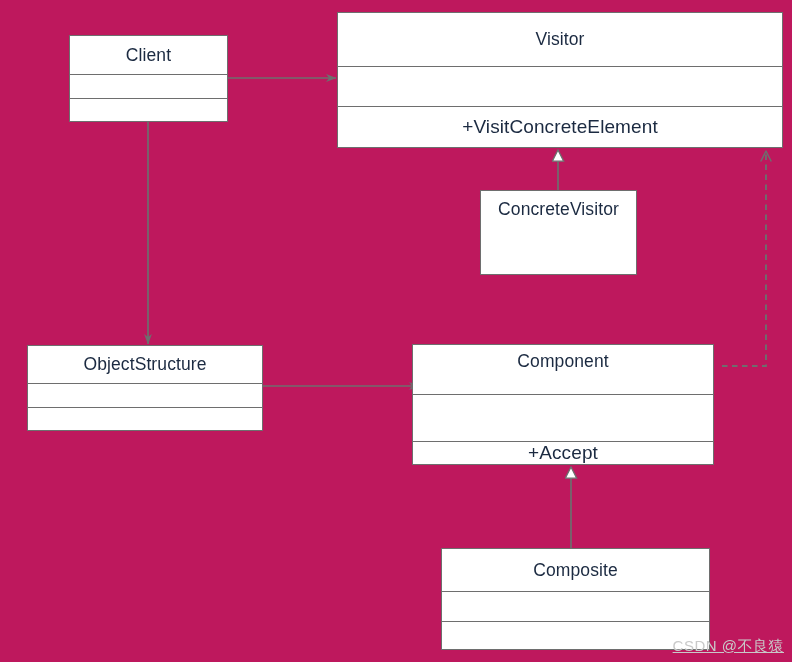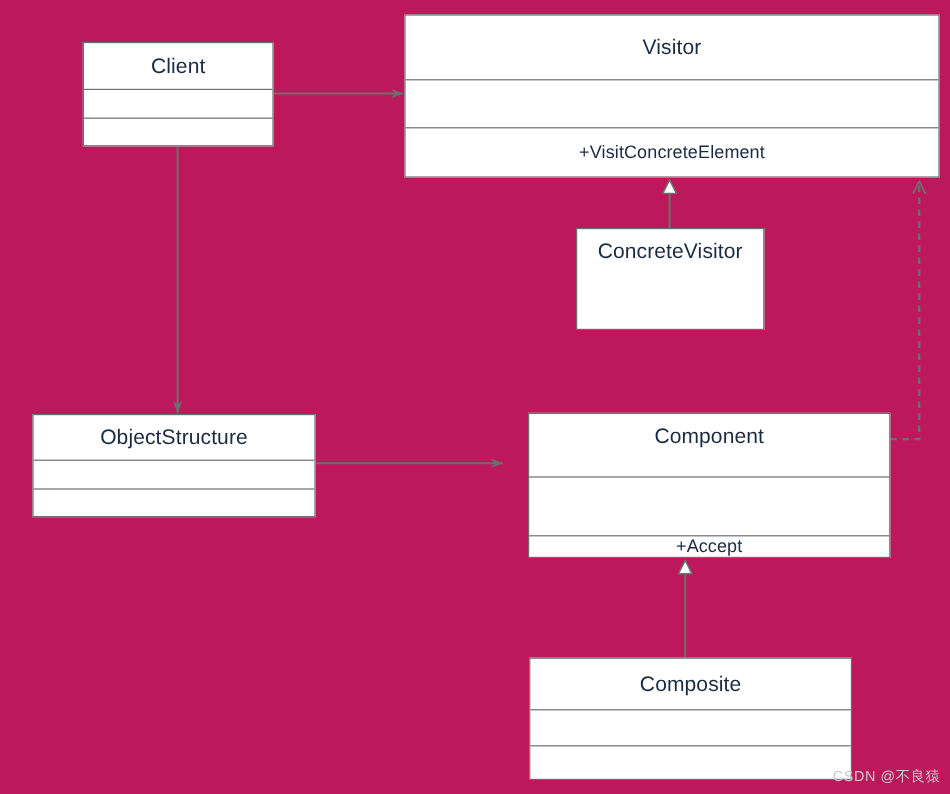--- a/index.html
+++ b/index.html
@@ -33,38 +33,39 @@
     letter-spacing: 0.1px;
     white-space: nowrap;
   }
   .uml-compartment.divider {
     border-top: 1.6px solid #6e6e6e;
   }
   .uml-name {
     font-size: 17.5px;
   }
   .uml-ops {
-    font-size: 15px;
+    font-size: 19px;
   }
   .edge-layer {
     position: absolute;
     left: 0;
     top: 0;
     width: 792px;
     height: 662px;
     pointer-events: none;
   }
   .watermark {
     position: absolute;
     right: 8px;
     bottom: 6px;
-    font-size: 12px;
+    font-size: 15px;
     color: #c9c9c9;
     white-space: nowrap;
     letter-spacing: 0.5px;
+    text-decoration: underline;
   }
 </style>
 </head>
 <body>
 
 <div id="diagram-root">
 
   <svg class="edge-layer" viewBox="0 0 792 662" width="792" height="662" xmlns="http://www.w3.org/2000/svg">
     <defs>
       <marker id="filled-arrow" markerWidth="11" markerHeight="9" refX="10" refY="4.5" orient="auto" markerUnits="userSpaceOnUse">
@@ -120,21 +121,21 @@
     <div class="uml-compartment divider" style="height:24px;"></div>
     <div class="uml-compartment divider uml-ops" style="flex:1;"></div>
   </div>
 
   <div class="uml-class" style="left:27px; top:345px; width:236px; height:86px;">
     <div class="uml-compartment uml-name" style="height:37px;">ObjectStructure</div>
     <div class="uml-compartment divider" style="height:24px;"></div>
     <div class="uml-compartment divider uml-ops" style="flex:1;"></div>
   </div>
 
-  <div class="uml-class" style="left:440px; top:344px; width:302px; height:121px;gap:16px;">
+  <div class="uml-class" style="left:412px; top:344px; width:302px; height:121px;gap:16px;">
     <div class="uml-compartment uml-name" style="height:44px;">Component</div>
     <div class="uml-compartment divider" style="height:40px;"></div>
     <div class="uml-compartment divider uml-ops" style="flex:1;">+Accept</div>
   </div>
 
   <div class="uml-class" style="left:441px; top:548px; width:269px; height:102px;text-align:center;">
     <div class="uml-compartment uml-name" style="height:42px;">Composite</div>
     <div class="uml-compartment divider" style="height:30px;"></div>
     <div class="uml-compartment divider uml-ops" style="flex:1;"></div>
   </div>

